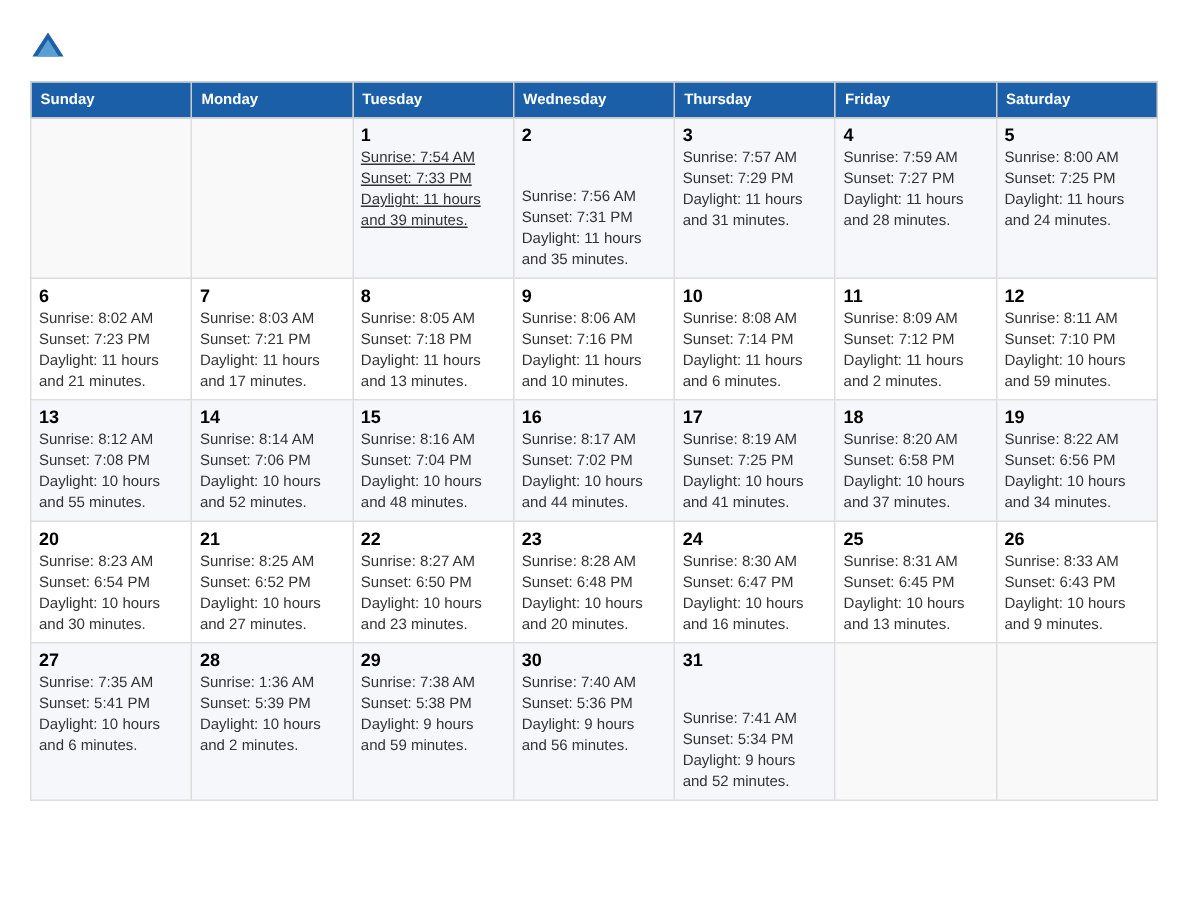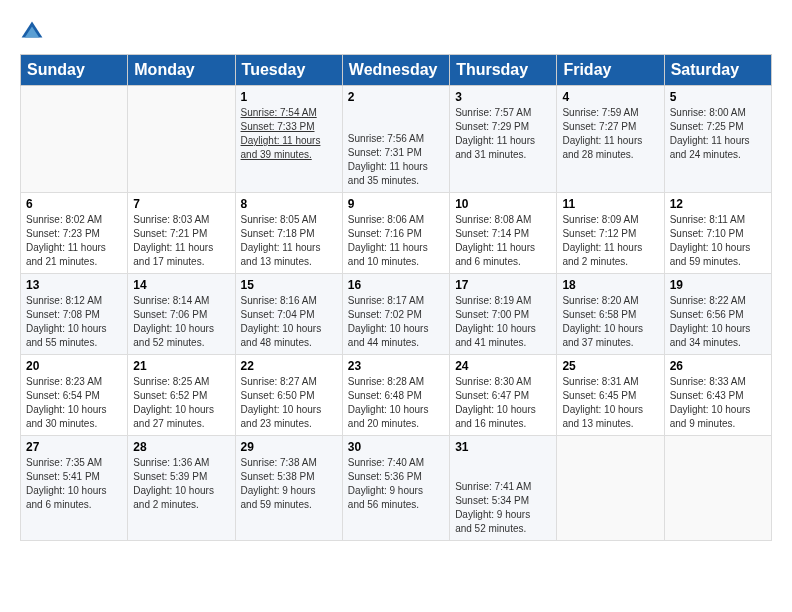--- a/index.html
+++ b/index.html
@@ -55,21 +55,21 @@
     .calendar {
       width: 100%;
       border-collapse: collapse;
       font-size: 11px;
     }
     .calendar th {
       background-color: #1a5fa8;
       color: white;
       text-align: left;
       padding: 6px 6px;
-      font-size: 16px;
+      font-size: 10px;
       font-weight: bold;
       border: 1px solid #ccc;
     }
     .calendar td {
       border: 1px solid #ddd;
       vertical-align: top;
       padding: 4px 5px;
       width: calc(100% / 7);
       height: 80px;
       background: #fff;
@@ -243,21 +243,21 @@
         <td>
           <span class="day-num">16</span>
           <div class="day-info" style="white-space: pre-line;">Sunrise: 8:17 AM
 Sunset: 7:02 PM
 Daylight: 10 hours
 and 44 minutes.</div>
         </td>
         <td>
           <span class="day-num">17</span>
           <div class="day-info" style="white-space: pre-line;">Sunrise: 8:19 AM
-Sunset: 7:00 PM
+Sunset: 7:25 PM
 Daylight: 10 hours
 and 41 minutes.</div>
         </td>
         <td>
           <span class="day-num">18</span>
           <div class="day-info" style="white-space: pre-line;">Sunrise: 8:20 AM
 Sunset: 6:58 PM
 Daylight: 10 hours
 and 37 minutes.</div>
         </td>

